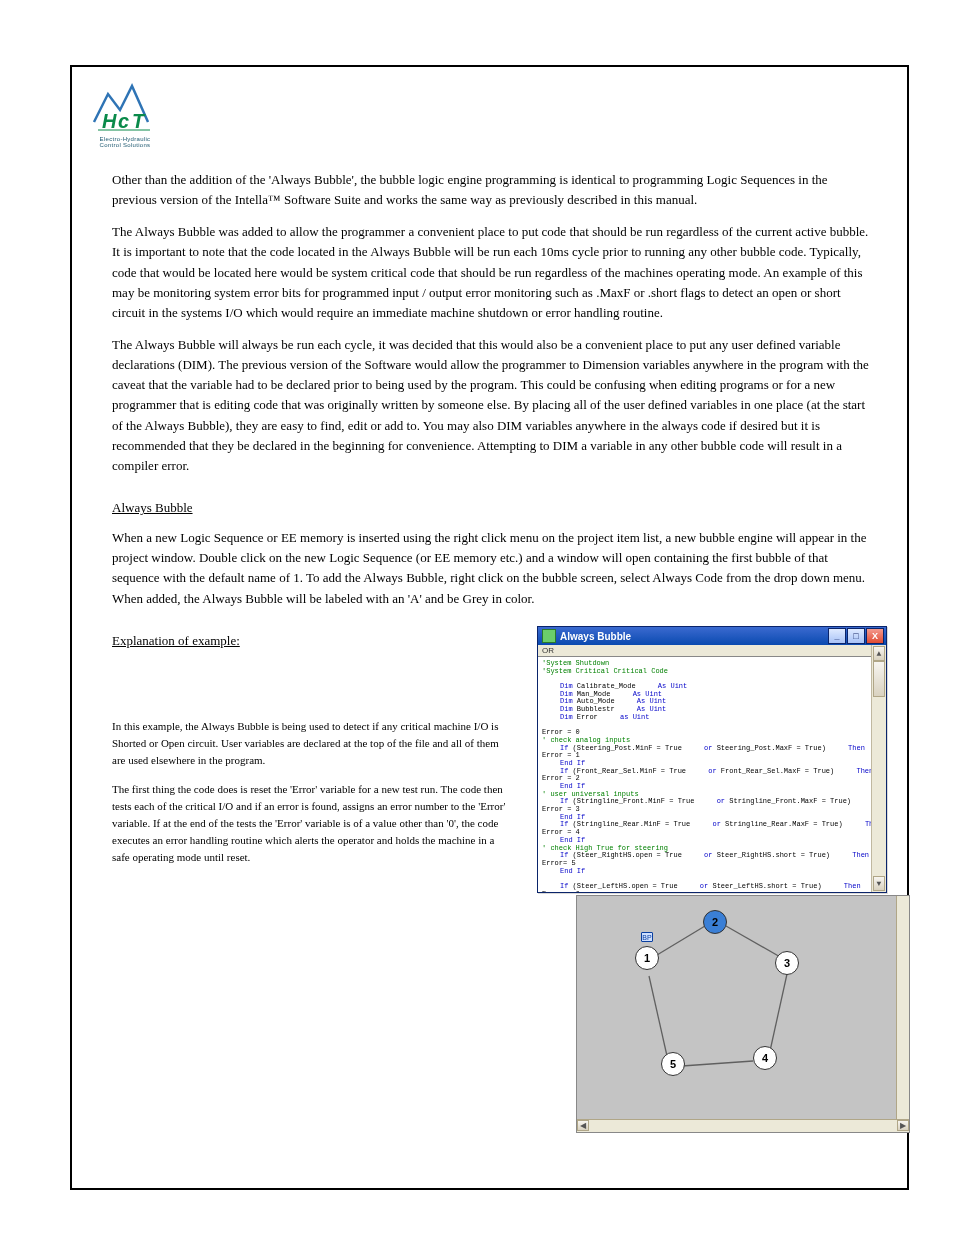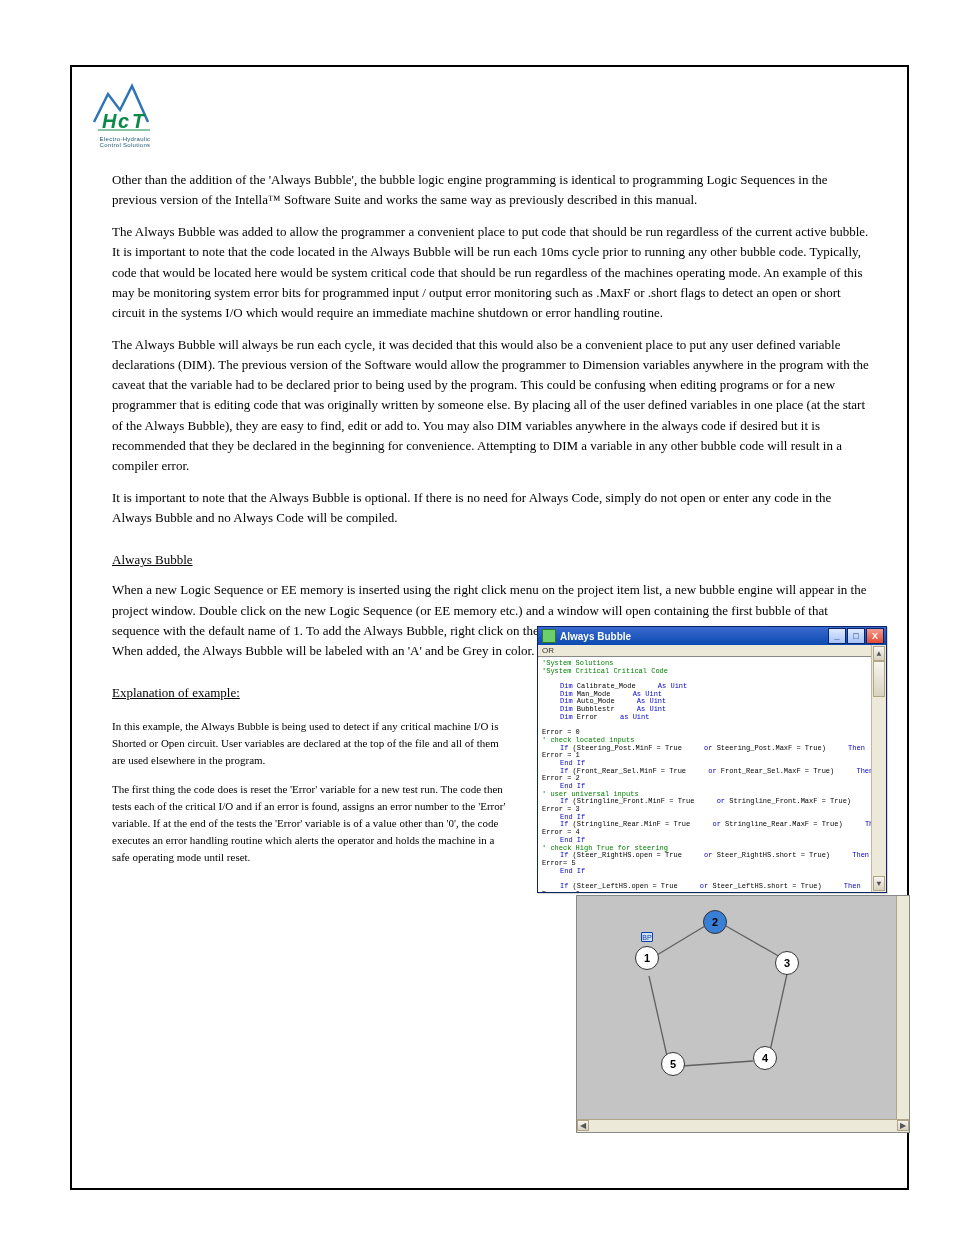--- a/index.html
+++ b/index.html
@@ -216,52 +216,51 @@
       <line x1="8" y1="50" x2="60" y2="50" stroke="#0a8a4a" stroke-width="1"></line>
     </svg>
     <div class="logo-text1">Electro-Hydraulic</div>
     <div class="logo-text2">Control Solutions</div>
   </div>
 
   <div class="body-text">
     <p>Other than the addition of the 'Always Bubble', the bubble logic engine programming is identical to programming Logic Sequences in the previous version of the Intella™ Software Suite and works the same way as previously described in this manual.</p>
     <p>The Always Bubble was added to allow the programmer a convenient place to put code that should be run regardless of the current active bubble. It is important to note that the code located in the Always Bubble will be run each 10ms cycle prior to running any other bubble code. Typically, code that would be located here would be system critical code that should be run regardless of the machines operating mode. An example of this may be monitoring system error bits for programmed input / output error monitoring such as .MaxF or .short flags to detect an open or short circuit in the systems I/O which would require an immediate machine shutdown or error handling routine.</p>
     <p>The Always Bubble will always be run each cycle, it was decided that this would also be a convenient place to put any user defined variable declarations (DIM). The previous version of the Software would allow the programmer to Dimension variables anywhere in the program with the caveat that the variable had to be declared prior to being used by the program. This could be confusing when editing programs or for a new programmer that is editing code that was originally written by someone else. By placing all of the user defined variables in one place (at the start of the Always Bubble), they are easy to find, edit or add to. You may also DIM variables anywhere in the always code if desired but it is recommended that they be declared in the beginning for convenience. Attempting to DIM a variable in any other bubble code will result in a compiler error.</p>
-    <p>It is important to note that the Always Bubble is optional. If there is no need for Always Code, simply do not open or enter any code in the Always Bubble and no Always Code will be compiled.</p>
     <span class="section-heading">Always Bubble</span>
     <p>When a new Logic Sequence or EE memory is inserted using the right click menu on the project item list, a new bubble engine will appear in the project window. Double click on the new Logic Sequence (or EE memory etc.) and a window will open containing the first bubble of that sequence with the default name of 1. To add the Always Bubble, right click on the bubble screen, select Always Code from the drop down menu. When added, the Always Bubble will be labeled with an 'A' and be Grey in color.</p>
     <span class="section-heading">Explanation of example:</span>
   </div>
 
   <div class="explain-col">
     <p style="margin-top:80px">In this example, the Always Bubble is being used to detect if any critical machine I/O is Shorted or Open circuit. User variables are declared at the top of the file and all of them are used elsewhere in the program.</p>
     <p>The first thing the code does is reset the 'Error' variable for a new test run. The code then tests each of the critical I/O and if an error is found, assigns an error number to the 'Error' variable. If at the end of the tests the 'Error' variable is of a value other than '0', the code executes an error handling routine which alerts the operator and holds the machine in a safe operating mode until reset.</p>
   </div>
 
   <div class="code-window">
     <div class="titlebar">
       <span class="ticon"></span>
       <span>Always Bubble</span>
       <span class="spacer"></span>
       <span class="winbtn">_</span>
       <span class="winbtn">□</span>
       <span class="winbtn close">X</span>
     </div>
     <div class="editor-tag">OR</div>
-    <div class="code-body" id="code-body"><span class="cmt">'System Solutions</span>
+    <div class="code-body" id="code-body"><span class="cmt">'System Shutdown</span>
 <span class="cmt">'System Critical Critical Code</span>
 
 <span class="kw">Dim </span>Calibrate_Mode <span class="kw">As Uint</span>
 <span class="kw">Dim </span>Man_Mode <span class="kw">As Uint</span>
 <span class="kw">Dim </span>Auto_Mode <span class="kw">As Uint</span>
 <span class="kw">Dim </span>Bubblestr <span class="kw">As Uint</span>
 <span class="kw">Dim </span>Error <span class="kw">as Uint</span>
 
 Error = 0
-<span class="cmt">' check located inputs</span>
+<span class="cmt">' check analog inputs</span>
 <span class="kw">If </span>(Steering_Post.MinF = True <span class="kw">or</span> Steering_Post.MaxF = True) <span class="kw">Then</span>
 Error = 1
 <span class="kw">End If</span>
 <span class="kw">If </span>(Front_Rear_Sel.MinF = True <span class="kw">or</span> Front_Rear_Sel.MaxF = True) <span class="kw">Then</span>
 Error = 2
 <span class="kw">End If</span>
 <span class="cmt">' user universal inputs</span>
 <span class="kw">If </span>(Stringline_Front.MinF = True <span class="kw">or</span> Stringline_Front.MaxF = True) <span class="kw">Then</span>
 Error = 3
 <span class="kw">End If</span>

